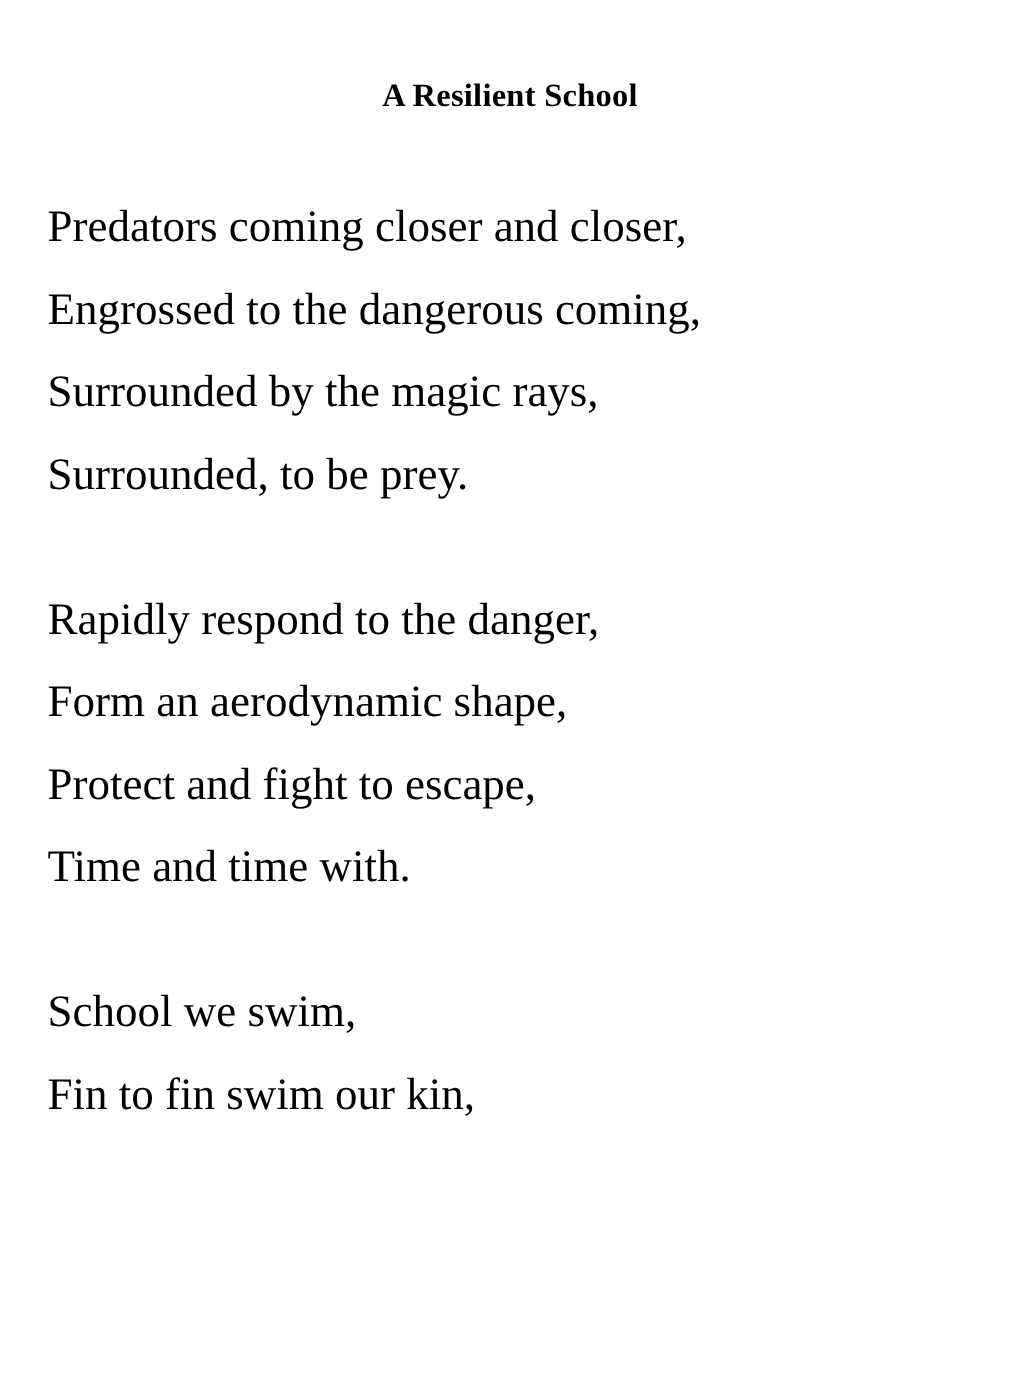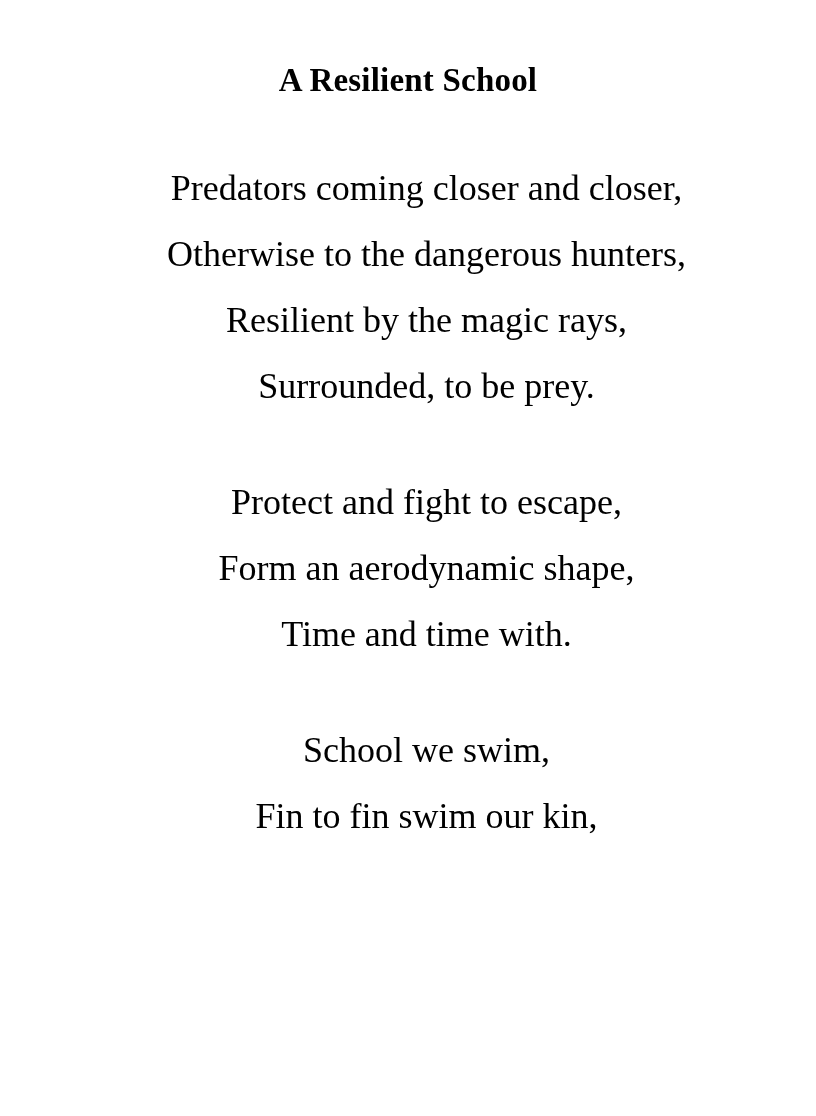--- a/index.html
+++ b/index.html
@@ -16,65 +16,65 @@
   }
   .page {
     position: relative;
     width: 816px;
     height: 1116px;
     box-sizing: border-box;
   }
   .poem-title {
     font-family: "Liberation Serif", "DejaVu Serif", serif;
     font-weight: bold;
-    font-size: 33px;
+    font-size: 26px;
     text-align: center;
     margin: 0;
     padding-top: 62px;
     letter-spacing: 0.2px;
   }
   .poem-body {
     margin: 0;
     padding: 0;
     padding-top: 56px;
     padding-left: 38px;
     font-size: 36px;
     line-height: 66px;
     font-family: "Liberation Serif", "DejaVu Serif", serif;
   }
   .stanza {
     margin: 0 1px 50px 0;
-    text-align: center;
   }
   .stanza:last-child {
     margin-bottom: 0;
   }
   .line {
     white-space: pre;
   }
 </style>
 </head>
 <body>
 
 <div class="page">
 
   <h1 class="poem-title">A Resilient School</h1>
 
   <div class="poem-body">
 
     <div class="stanza">
       <div class="line">Predators coming closer and closer,</div>
-      <div class="line">Otherwise to the dangerous hunters,</div>
-      <div class="line">Resilient by the magic rays,</div>
+      <div class="line">Engrossed to the dangerous coming,</div>
+      <div class="line">Surrounded by the magic rays,</div>
       <div class="line">Surrounded, to be prey.</div>
     </div>
 
     <div class="stanza">
+      <div class="line">Rapidly respond to the danger,</div>
+      <div class="line">Form an aerodynamic shape,</div>
       <div class="line">Protect and fight to escape,</div>
-      <div class="line">Form an aerodynamic shape,</div>
       <div class="line">Time and time with.</div>
     </div>
 
     <div class="stanza">
       <div class="line">School we swim,</div>
       <div class="line">Fin to fin swim our kin,</div>
     </div>
 
   </div>
 </div>

